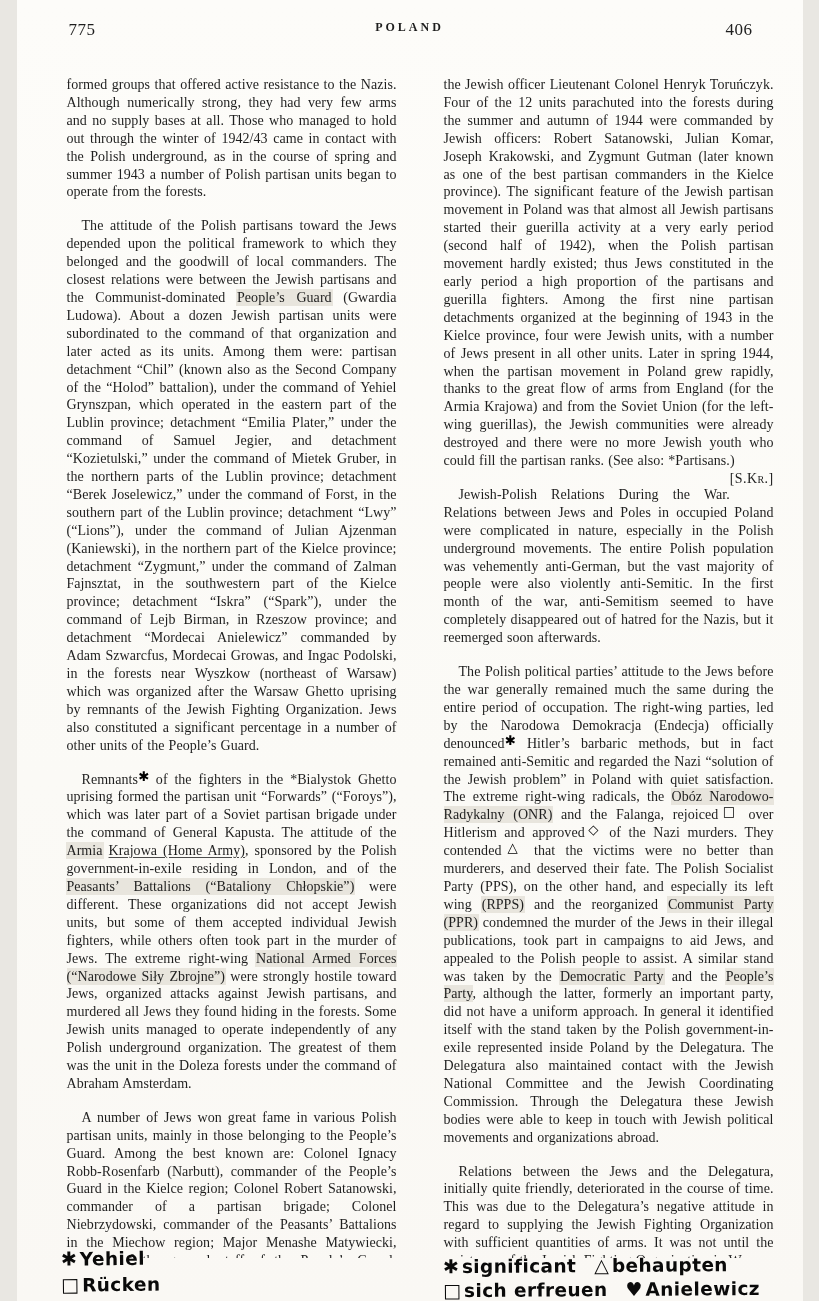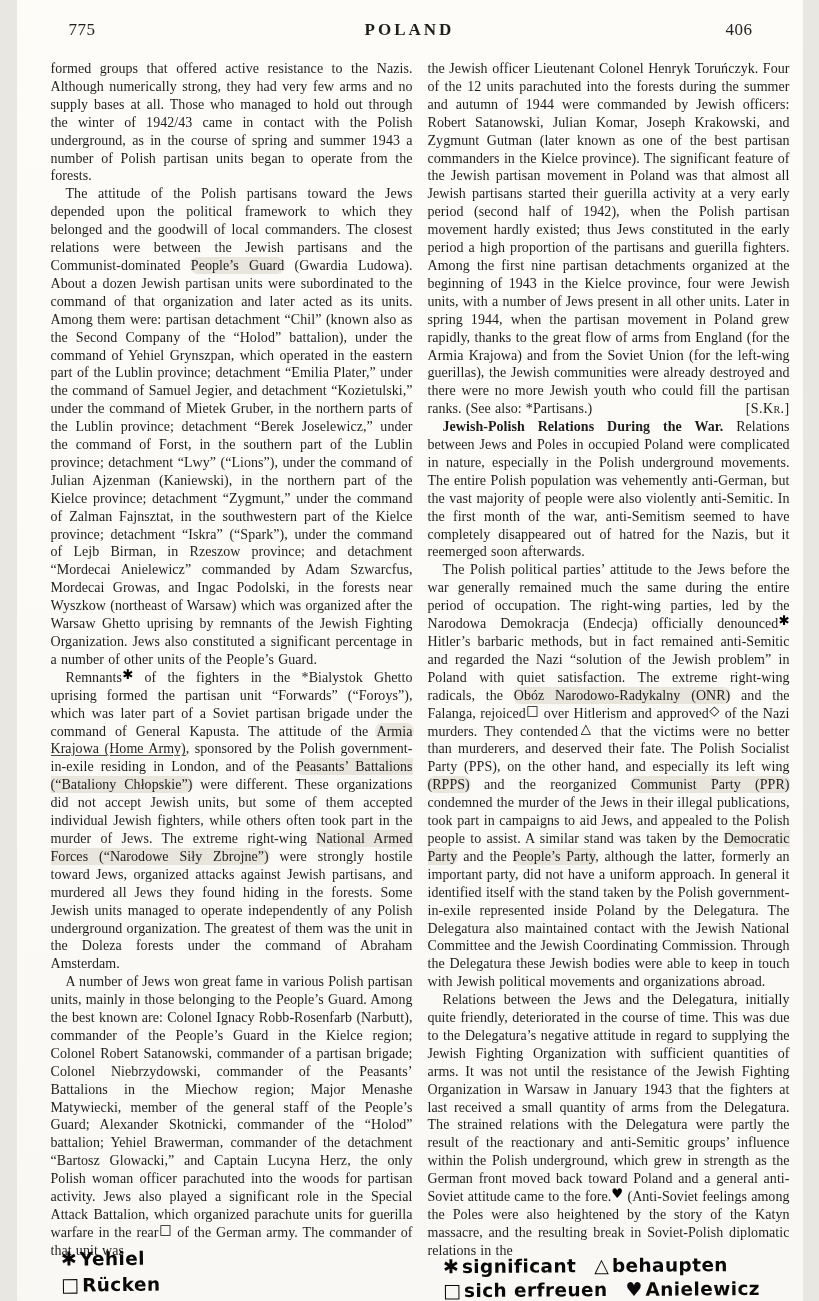--- a/index.html
+++ b/index.html
@@ -15,38 +15,38 @@
   }
   
   .hdr{
     position:absolute;top:20px;left:0;right:0;
     display:flex;justify-content:space-between;align-items:baseline;
     padding:0 50px 0 52px;
   }
   .hdr .pgnum{font-size:17px;letter-spacing:.5px;}
   .hdr .title{
     position:absolute;left:0;right:0;text-align:center;
-    font-size:17px;font-weight:600;letter-spacing:3px;
+    font-size:12px;font-weight:600;letter-spacing:3px;
   }
   
   .columns{
     position:absolute;top:60px;left:34px;right:13px;
     height:1198px;overflow:hidden;
     display:flex;gap:15px;
   }
   .col{
     flex:1 1 0;
     text-align:justify;
     font-size:14px;line-height:17.9px;
     word-spacing:.6px;letter-spacing:.05px;
   }
-  .para{margin:0;}
+  .para{margin:16px;}
   .para.indent{text-indent:15px;}
-  .seg-bold{font-weight:700;}
-  .seg-hl{background:#e8e5dd;box-shadow:0 0 0 1px #e8e5dd;border-radius:7px;}
+  .seg-bold{font-weight:400;}
+  .seg-hl{background:#e8e5dd;box-shadow:0 0 0 1px #e8e5dd;}
   .seg-ul{text-decoration:underline;text-decoration-color:#4a4a4a;text-underline-offset:2px;}
   .seg-sig{float:right;font-variant:small-caps;letter-spacing:.4px;}
   .seg-mark{
     font-family:"DejaVu Sans",sans-serif;font-weight:700;
     font-size:.95em;line-height:0;vertical-align:3px;color:#000;
     letter-spacing:0;
   }
   
   .notes{
     position:absolute;

